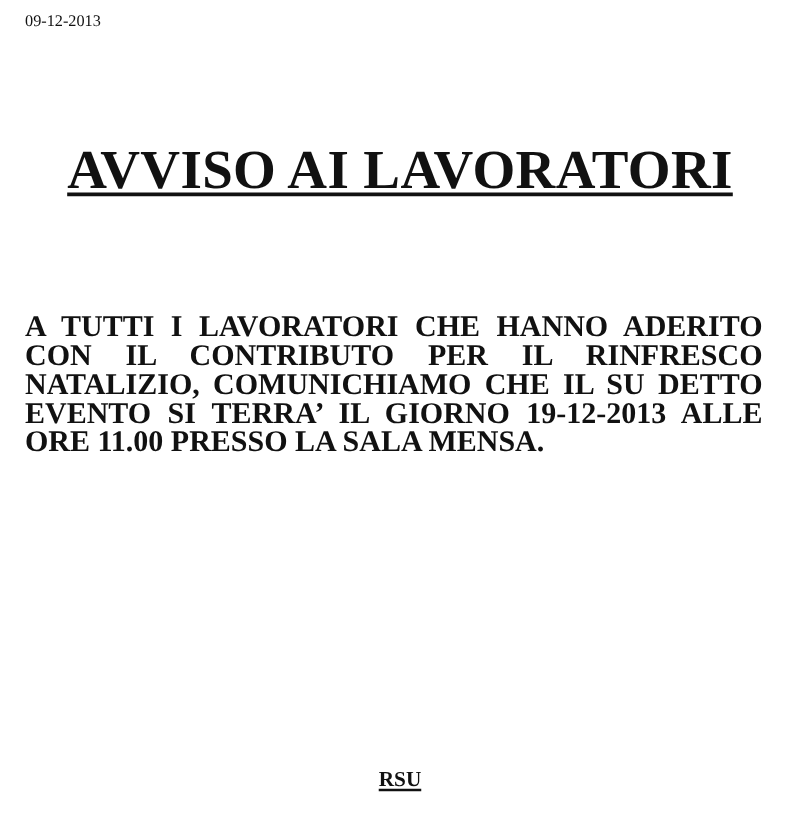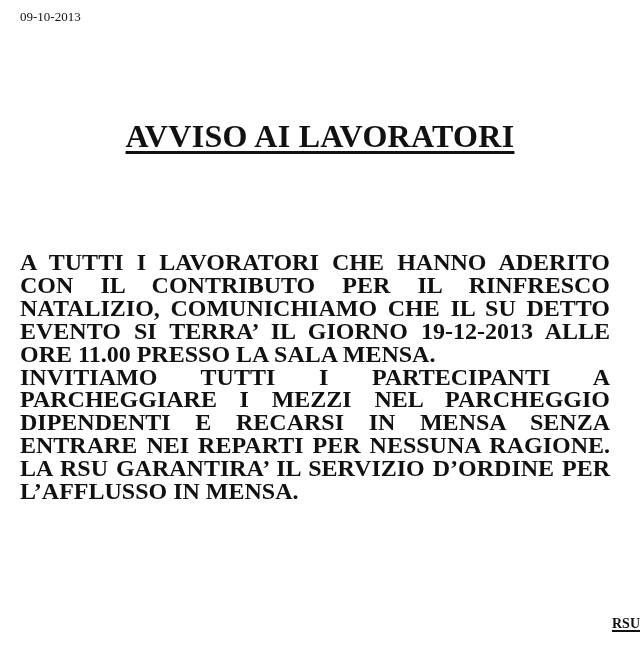--- a/index.html
+++ b/index.html
@@ -23,21 +23,21 @@
       line-height: 16px;
       font-weight: normal;
     }
     .title {
       position: absolute;
       left: 0;
       width: 640px;
       top: 112px;
       margin: 0;
       text-align: center;
-      font-size: 32px;
+      font-size: 44px;
       line-height: 48px;
       font-weight: bold;
       letter-spacing: 0.3px;
       text-decoration: underline;
       text-decoration-thickness: 3px;
       text-underline-offset: 4px;
     }
     .body-text {
       position: absolute;
       left: 20px;
@@ -51,36 +51,35 @@
     .body-text .para {
       display: block;
       text-align: justify;
       text-align-last: left;
     }
     .signature {
       position: absolute;
       left: 0;
       width: 640px;
       top: 614px;
-      text-align: right;
-      font-size: 14px;
+      text-align: center;
+      font-size: 17px;
       line-height: 20px;
       font-weight: bold;
       text-decoration: underline;
       text-decoration-thickness: 2px;
       text-underline-offset: 2px;
     }
   </style>
 </head>
 <body>
 
 <div>
-  <div class="date">09-10-2013</div>
+  <div class="date">09-12-2013</div>
 
   <h1 class="title">AVVISO AI LAVORATORI</h1>
 
   <div class="body-text">
     <span class="para">A TUTTI I LAVORATORI CHE HANNO ADERITO CON IL CONTRIBUTO PER IL RINFRESCO NATALIZIO, COMUNICHIAMO CHE IL SU DETTO EVENTO SI TERRA’ IL GIORNO 19-12-2013 ALLE ORE 11.00 PRESSO LA SALA MENSA.</span>
-    <span class="para">INVITIAMO TUTTI I PARTECIPANTI A PARCHEGGIARE I MEZZI NEL PARCHEGGIO DIPENDENTI E RECARSI IN MENSA SENZA ENTRARE NEI REPARTI PER NESSUNA RAGIONE. LA RSU GARANTIRA’ IL SERVIZIO D’ORDINE PER L’AFFLUSSO IN MENSA.</span>
   </div>
 
   <div class="signature">RSU</div>
 </div>
 
 </body></html>

